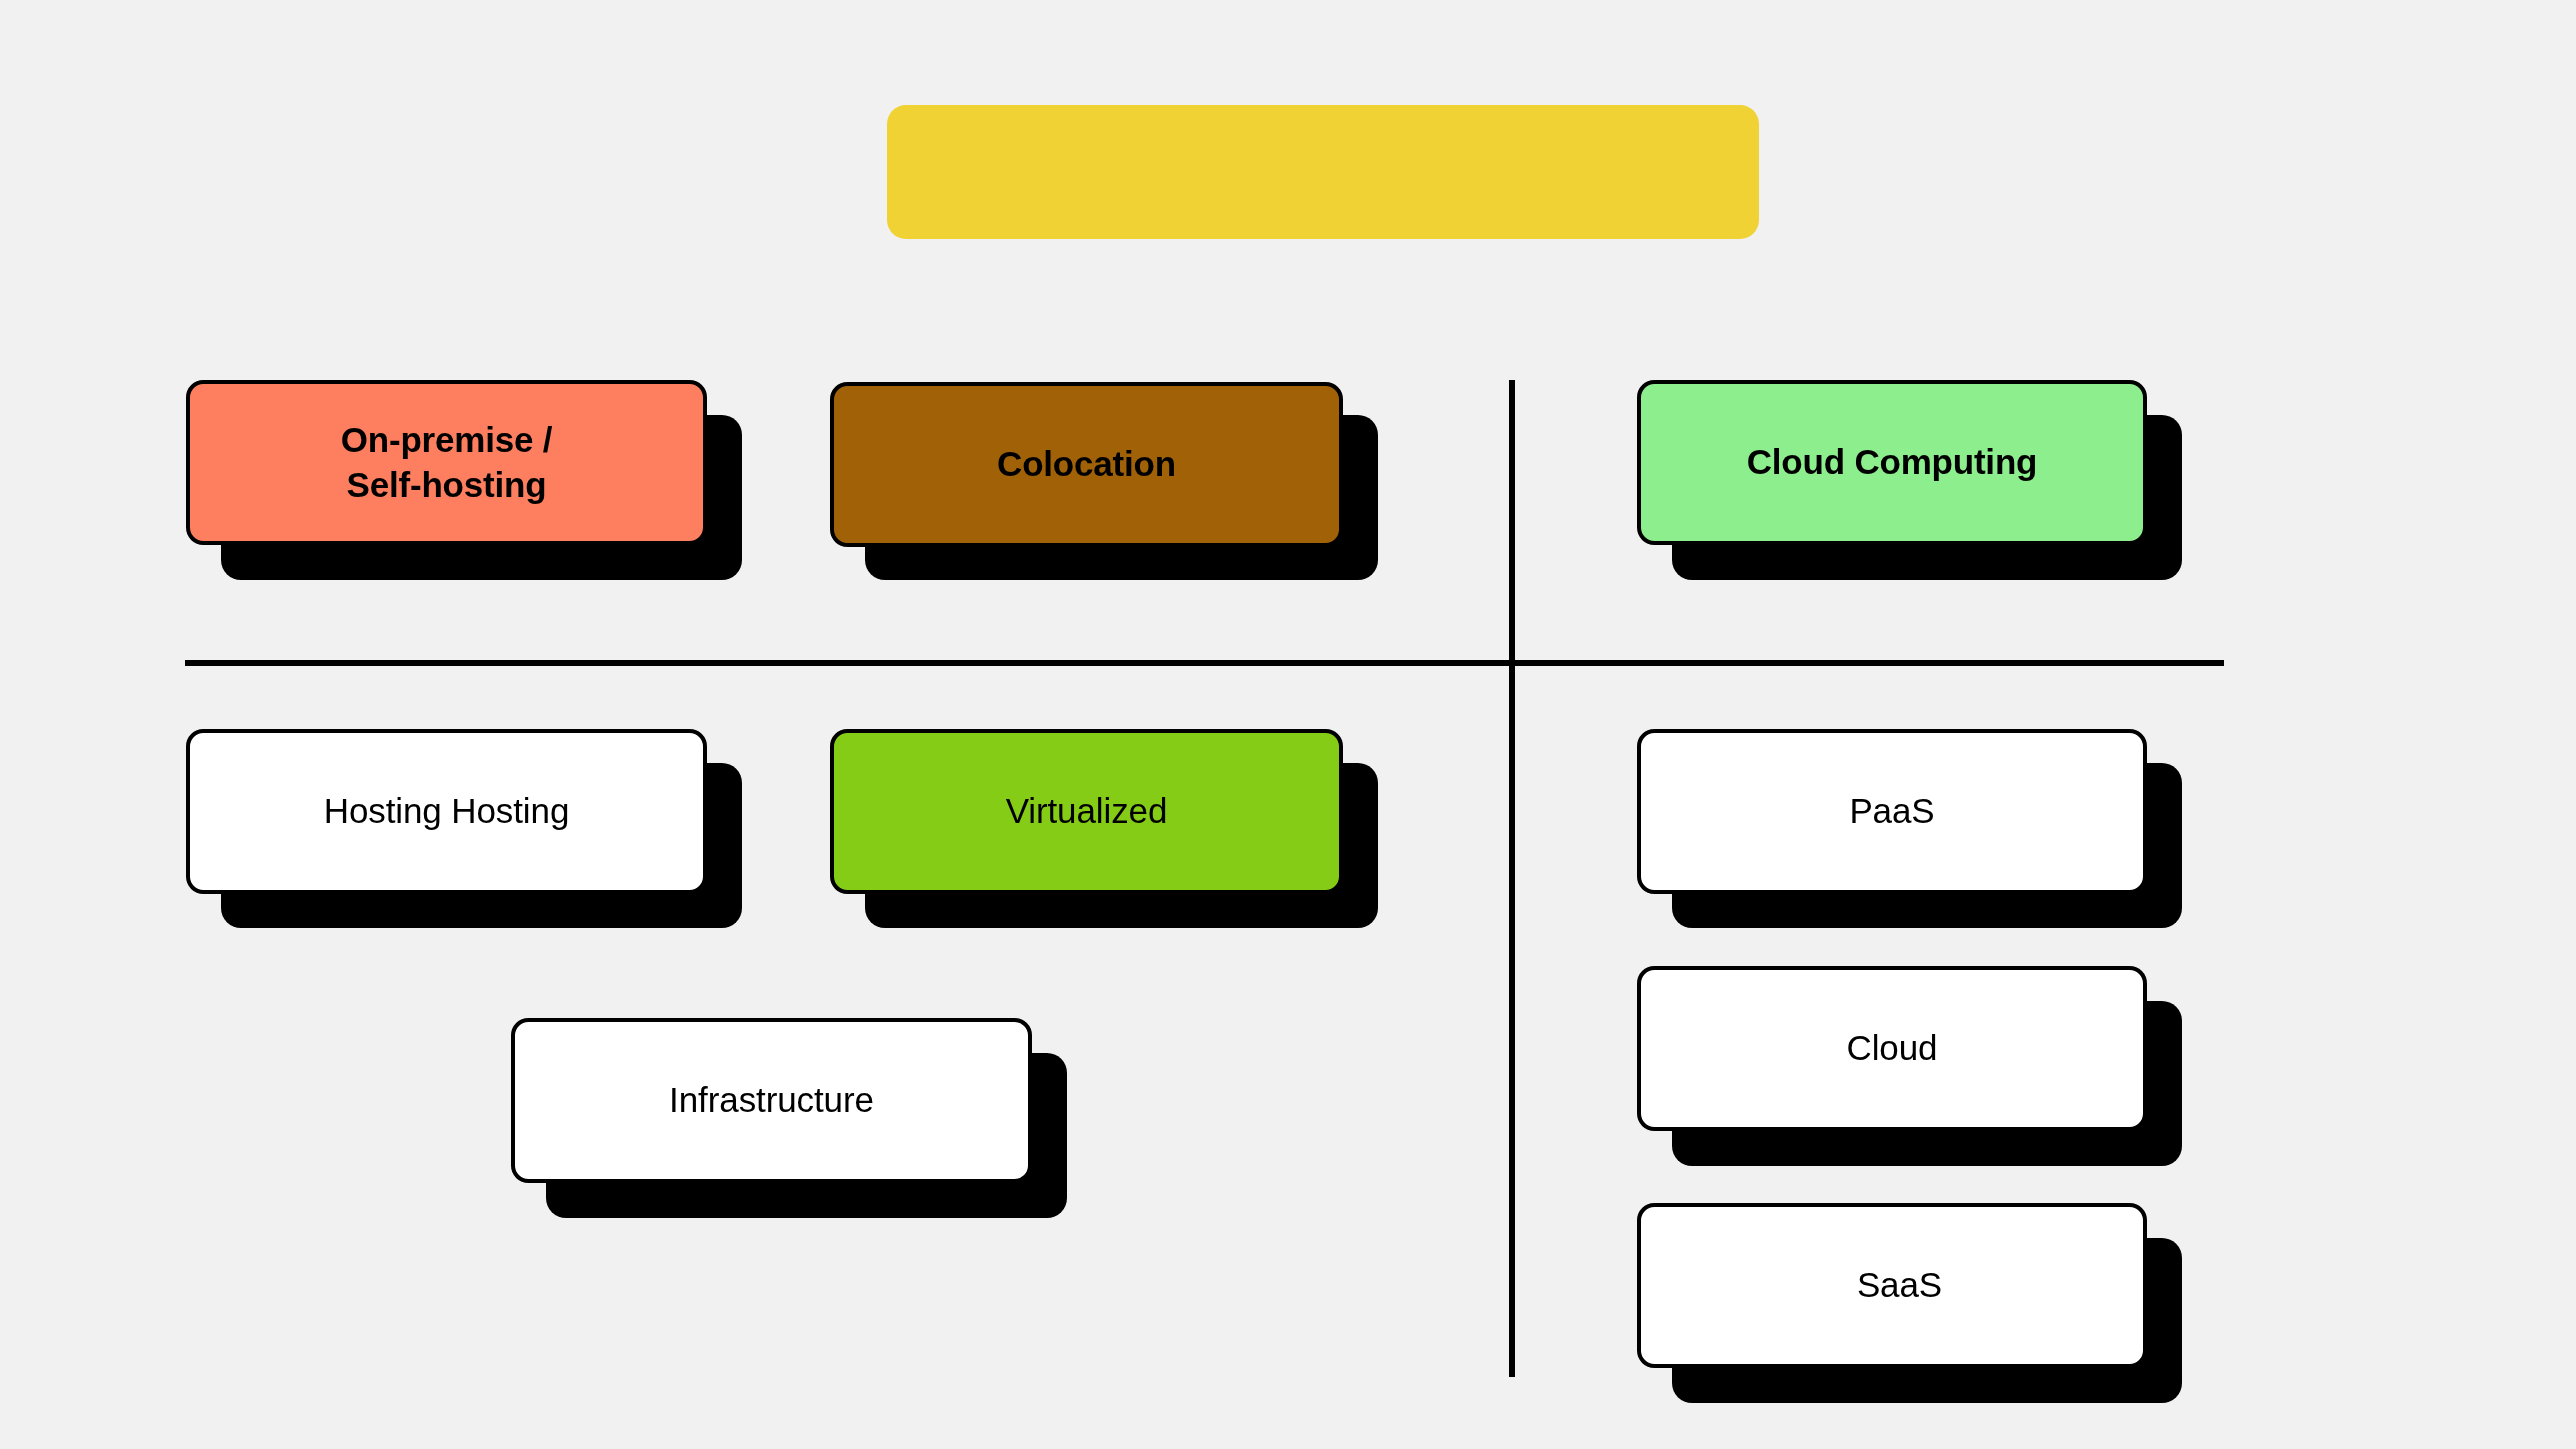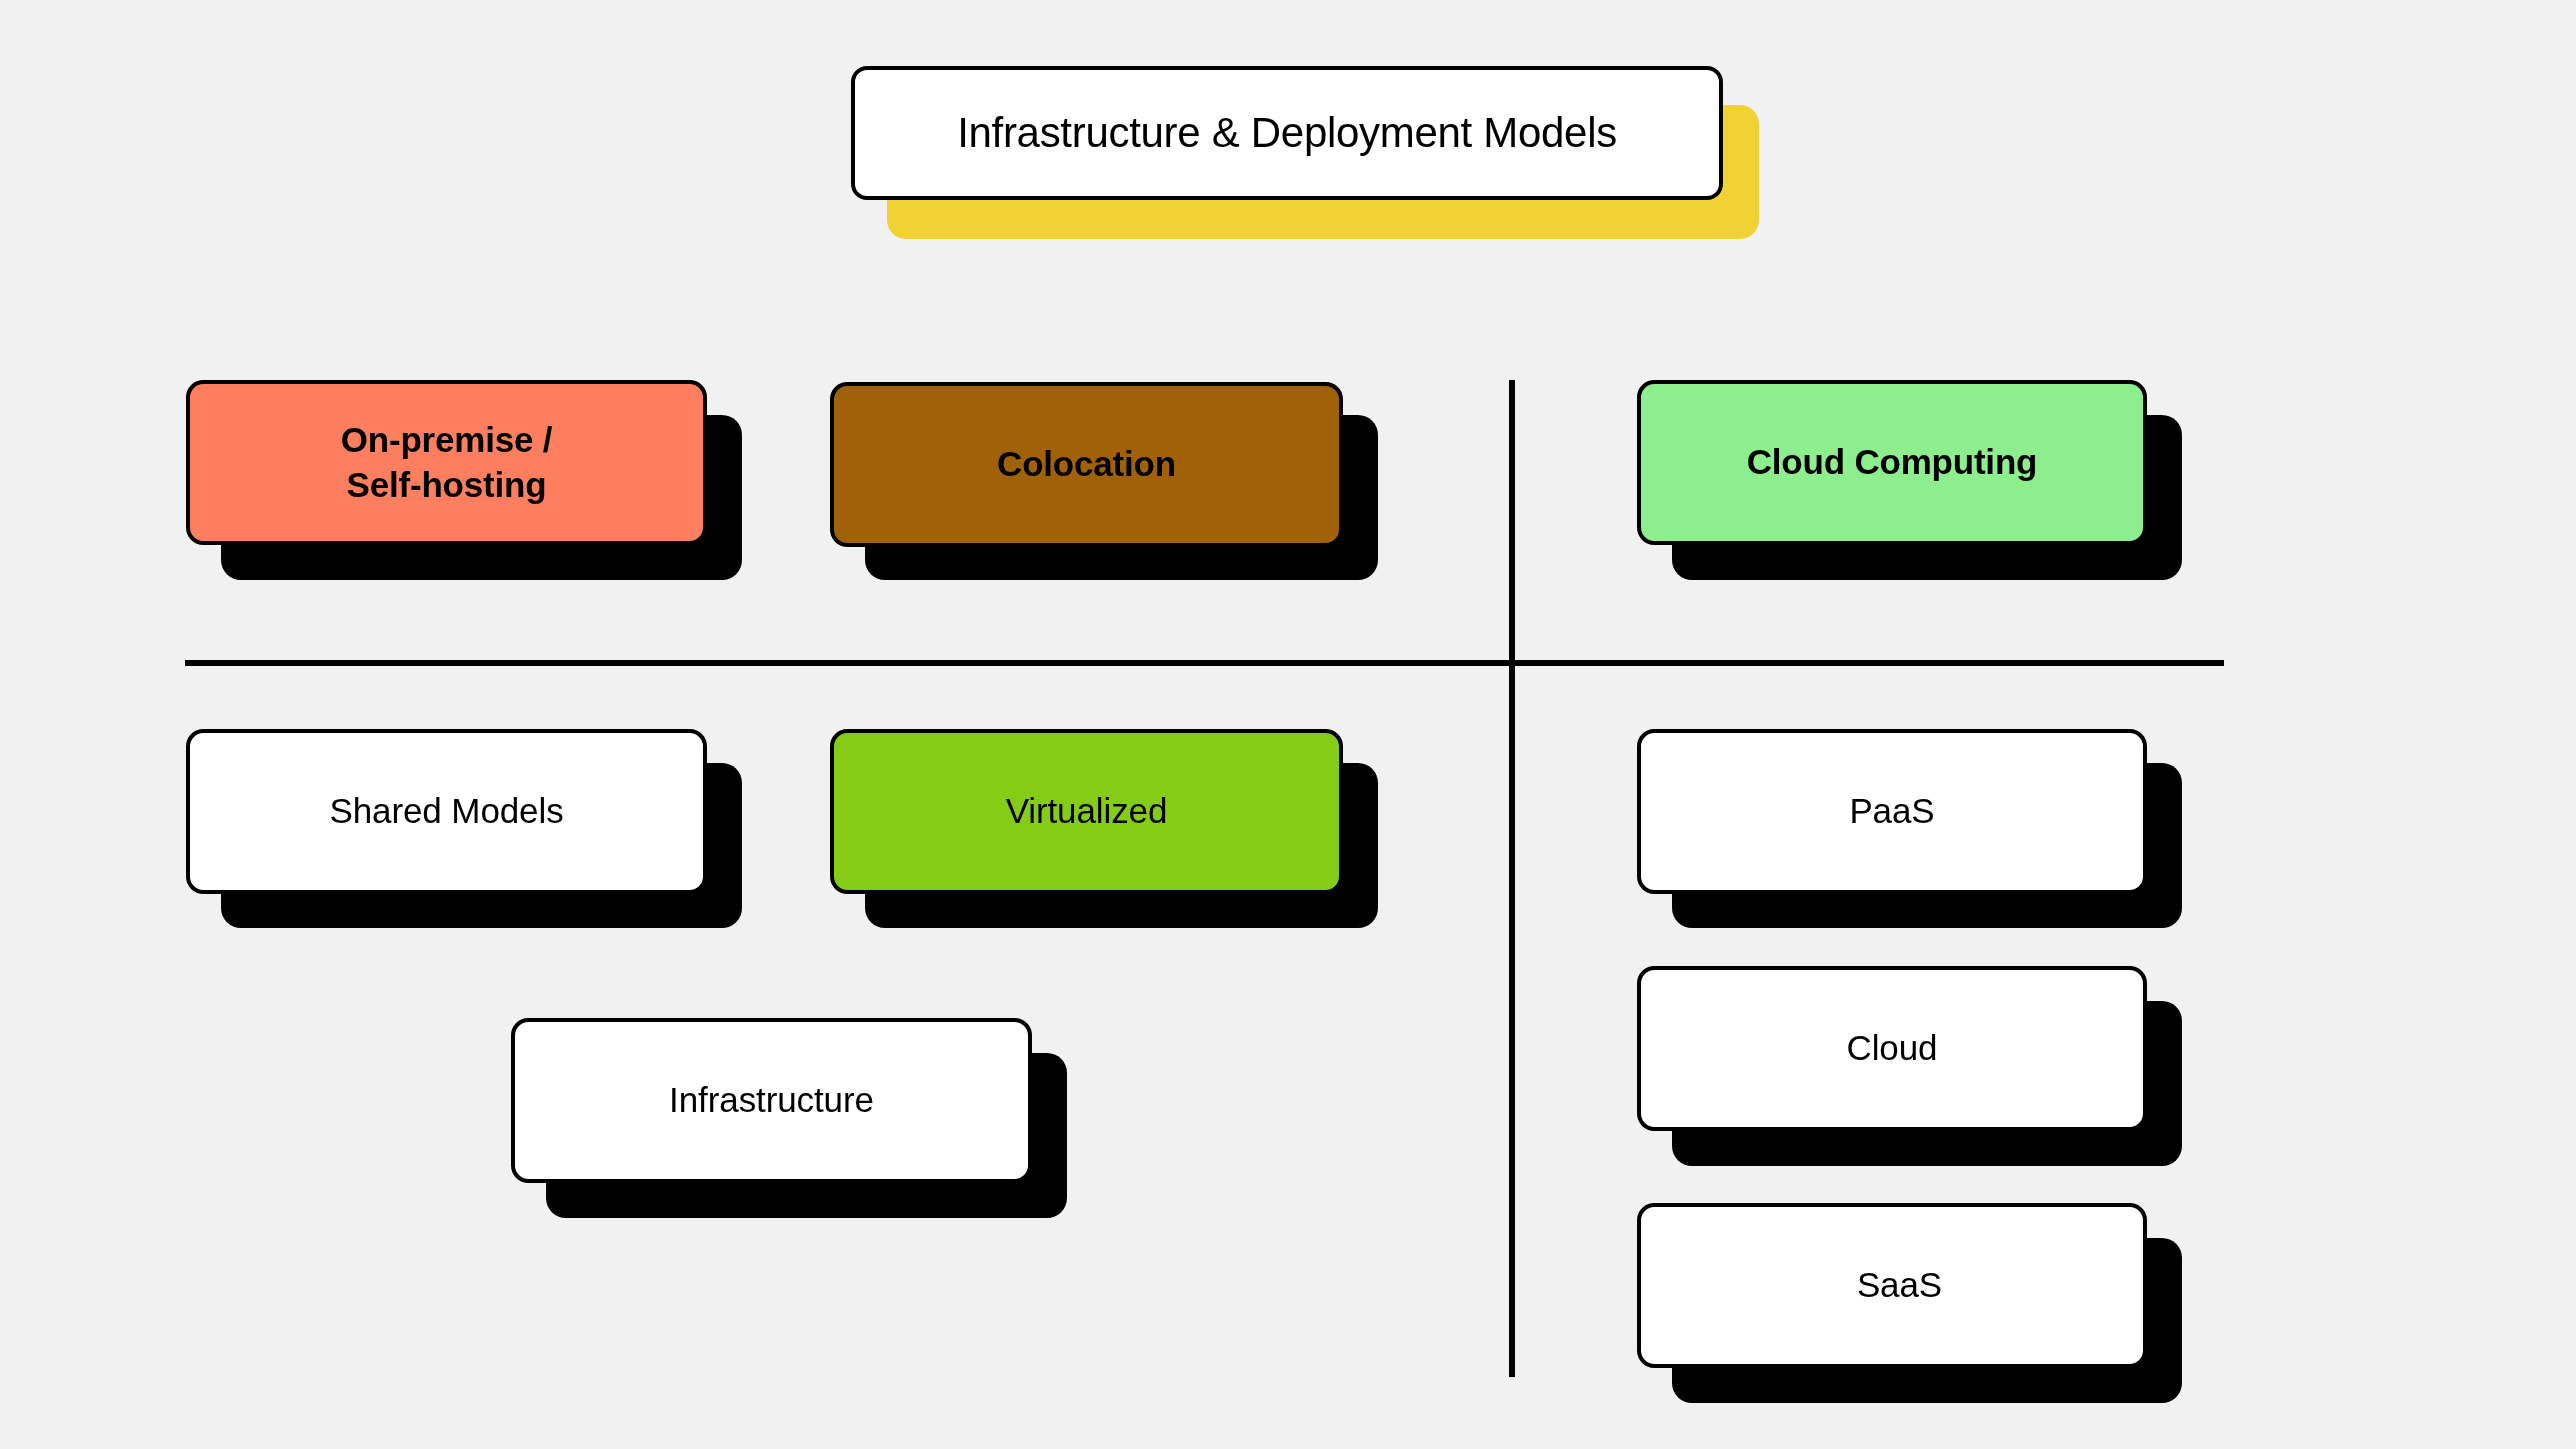--- a/index.html
+++ b/index.html
@@ -110,44 +110,41 @@
     background: #000000;
     z-index: 1;
   }
 </style>
 </head>
 <body>
 
 <div id="canvas">
 
   <div class="title-shadow"></div>
-  <div class="title-card">
-    <span class="label">Infrastructure &amp; Deployment Models</span>
-  </div>
 
   <div class="rule-h"></div>
   <div class="rule-v"></div>
 
   <div id="nodes">
       <div class="shadow" style="left: 221px; top: 415px; width: 521px; height: 165px;"></div>
       <div class="node category" style="left: 186px; top: 380px; width: 521px; height: 165px; background: rgb(253, 127, 95);">
         <span class="label">On-premise /
 Self-hosting</span>
       </div>
       <div class="shadow" style="left: 865px; top: 415px; width: 513px; height: 165px;"></div>
       <div class="node category" style="left: 830px; top: 382px; width: 513px; height: 165px; background: #a16207; text-align: right;">
         <span class="label">Colocation</span>
       </div>
       <div class="shadow" style="left: 1672px; top: 415px; width: 510px; height: 165px;"></div>
       <div class="node category" style="left: 1637px; top: 380px; width: 510px; height: 165px; background: rgb(141, 238, 141);">
         <span class="label">Cloud Computing</span>
       </div>
       <div class="shadow" style="left: 221px; top: 763px; width: 521px; height: 165px;"></div>
       <div class="node leaf" style="left: 186px; top: 729px; width: 521px; height: 165px; background: rgb(255, 255, 255);">
-        <span class="label">Shared Models</span>
+        <span class="label">Hosting Hosting</span>
       </div>
       <div class="shadow" style="left: 865px; top: 763px; width: 513px; height: 165px;"></div>
       <div class="node leaf" style="left: 830px; top: 729px; width: 513px; height: 165px; background: #84cc16;">
         <span class="label">Virtualized</span>
       </div>
       <div class="shadow" style="left: 546px; top: 1053px; width: 521px; height: 165px;"></div>
       <div class="node leaf" style="left: 511px; top: 1018px; width: 521px; height: 165px; background: rgb(255, 255, 255);">
         <span class="label">Infrastructure</span>
       </div>
       <div class="shadow" style="left: 1672px; top: 763px; width: 510px; height: 165px;"></div>

